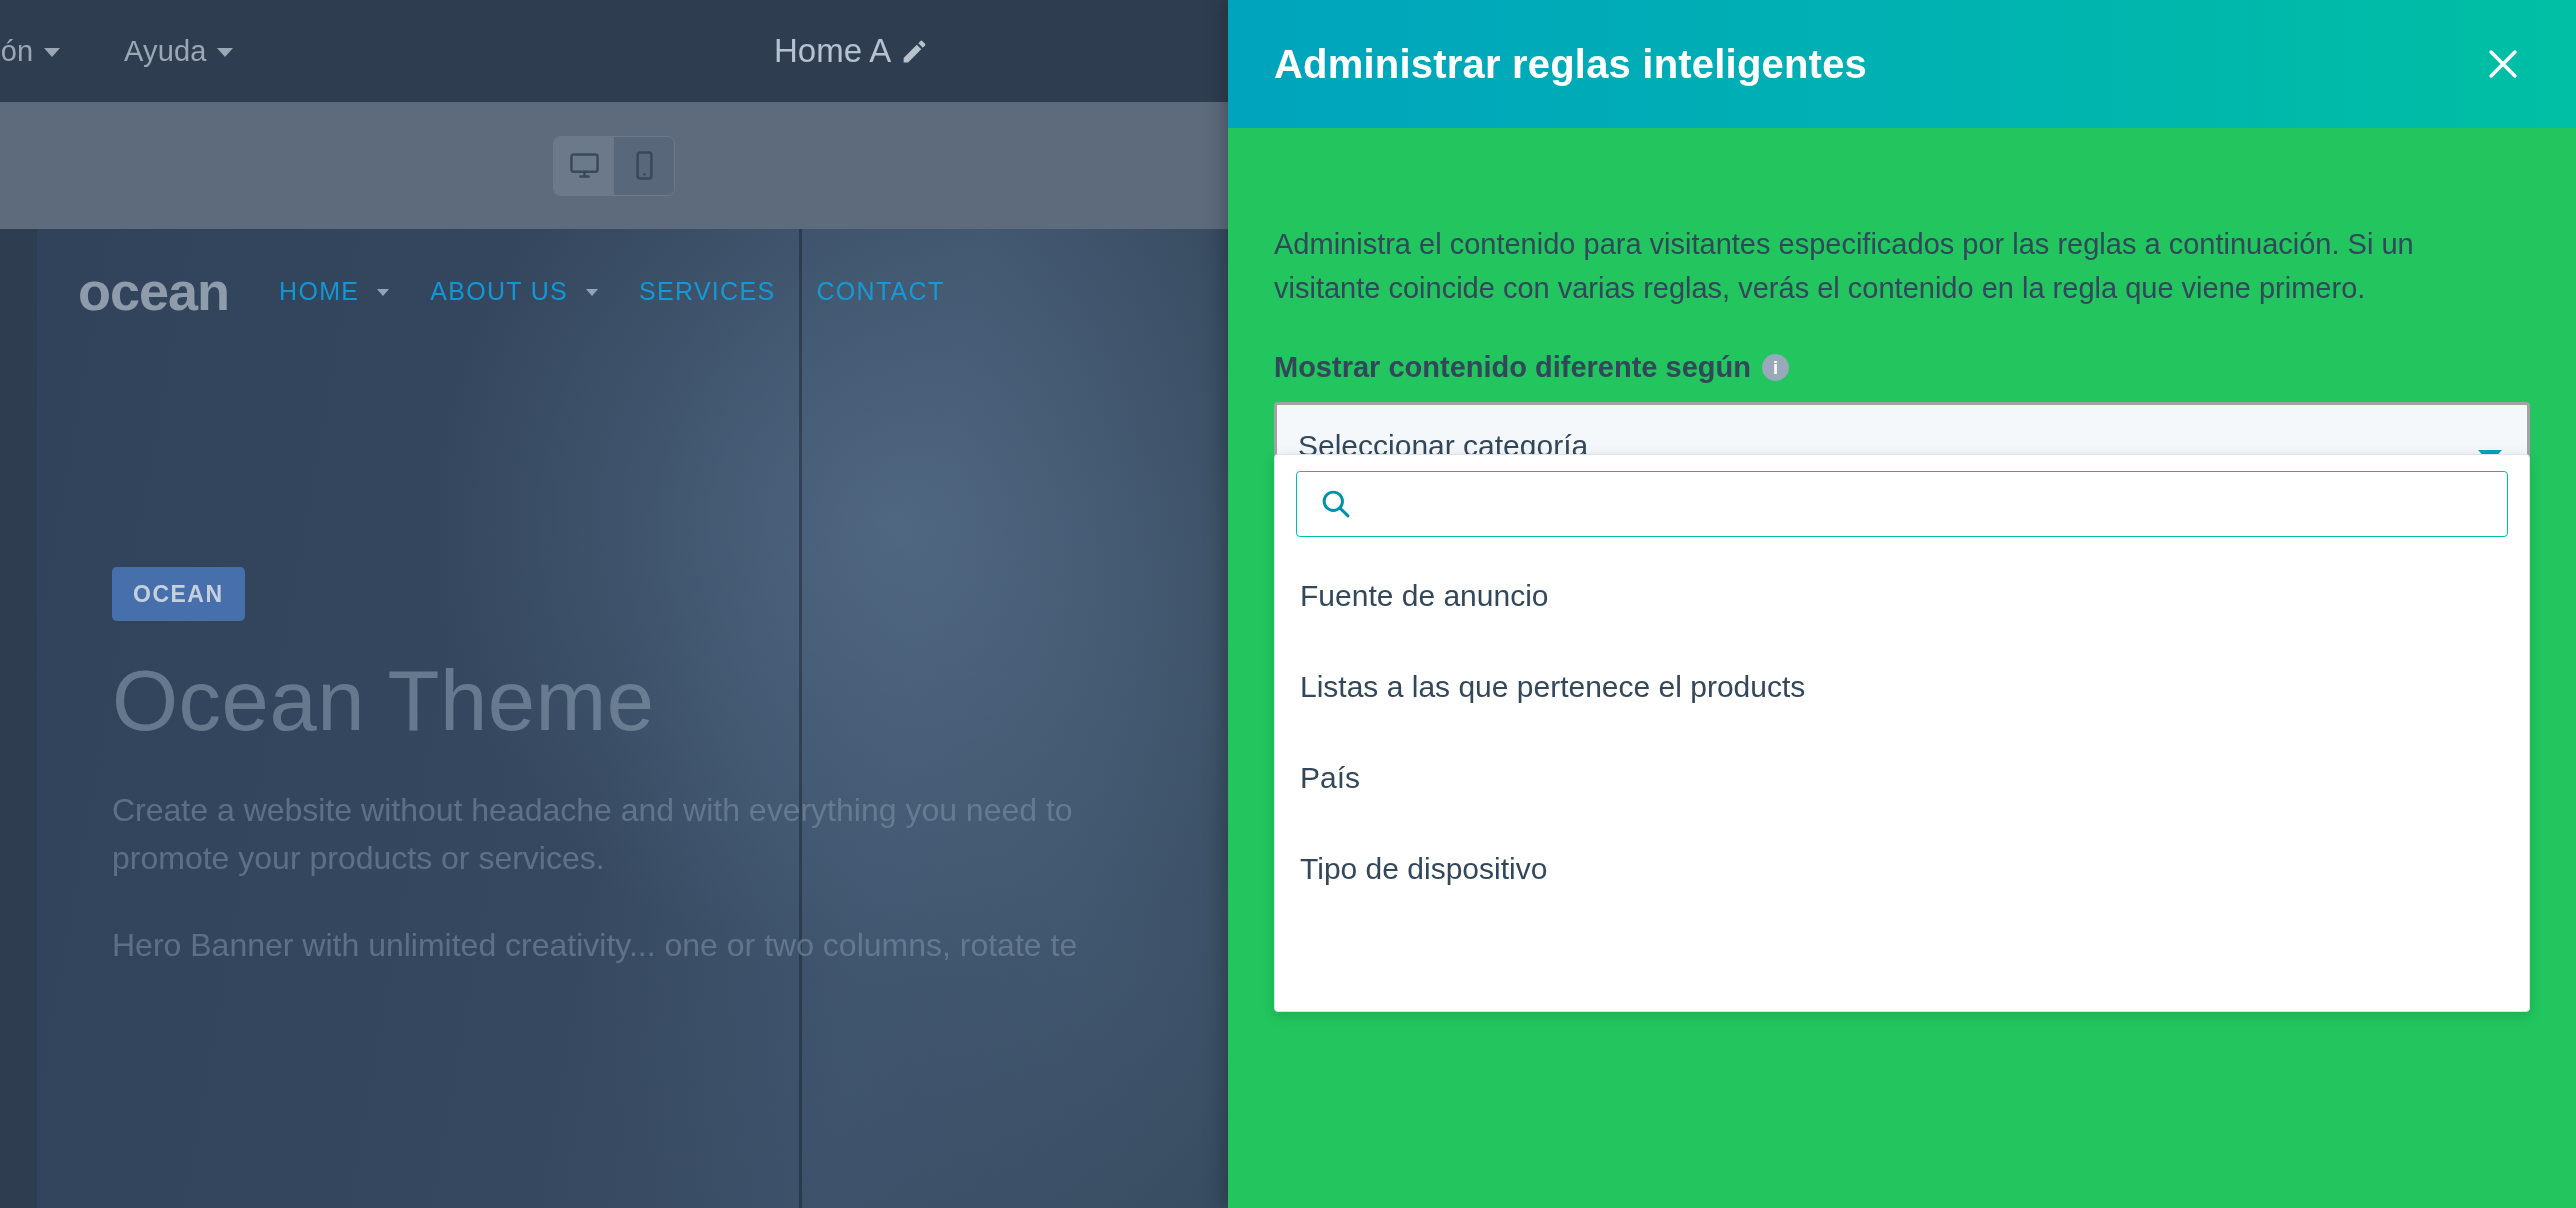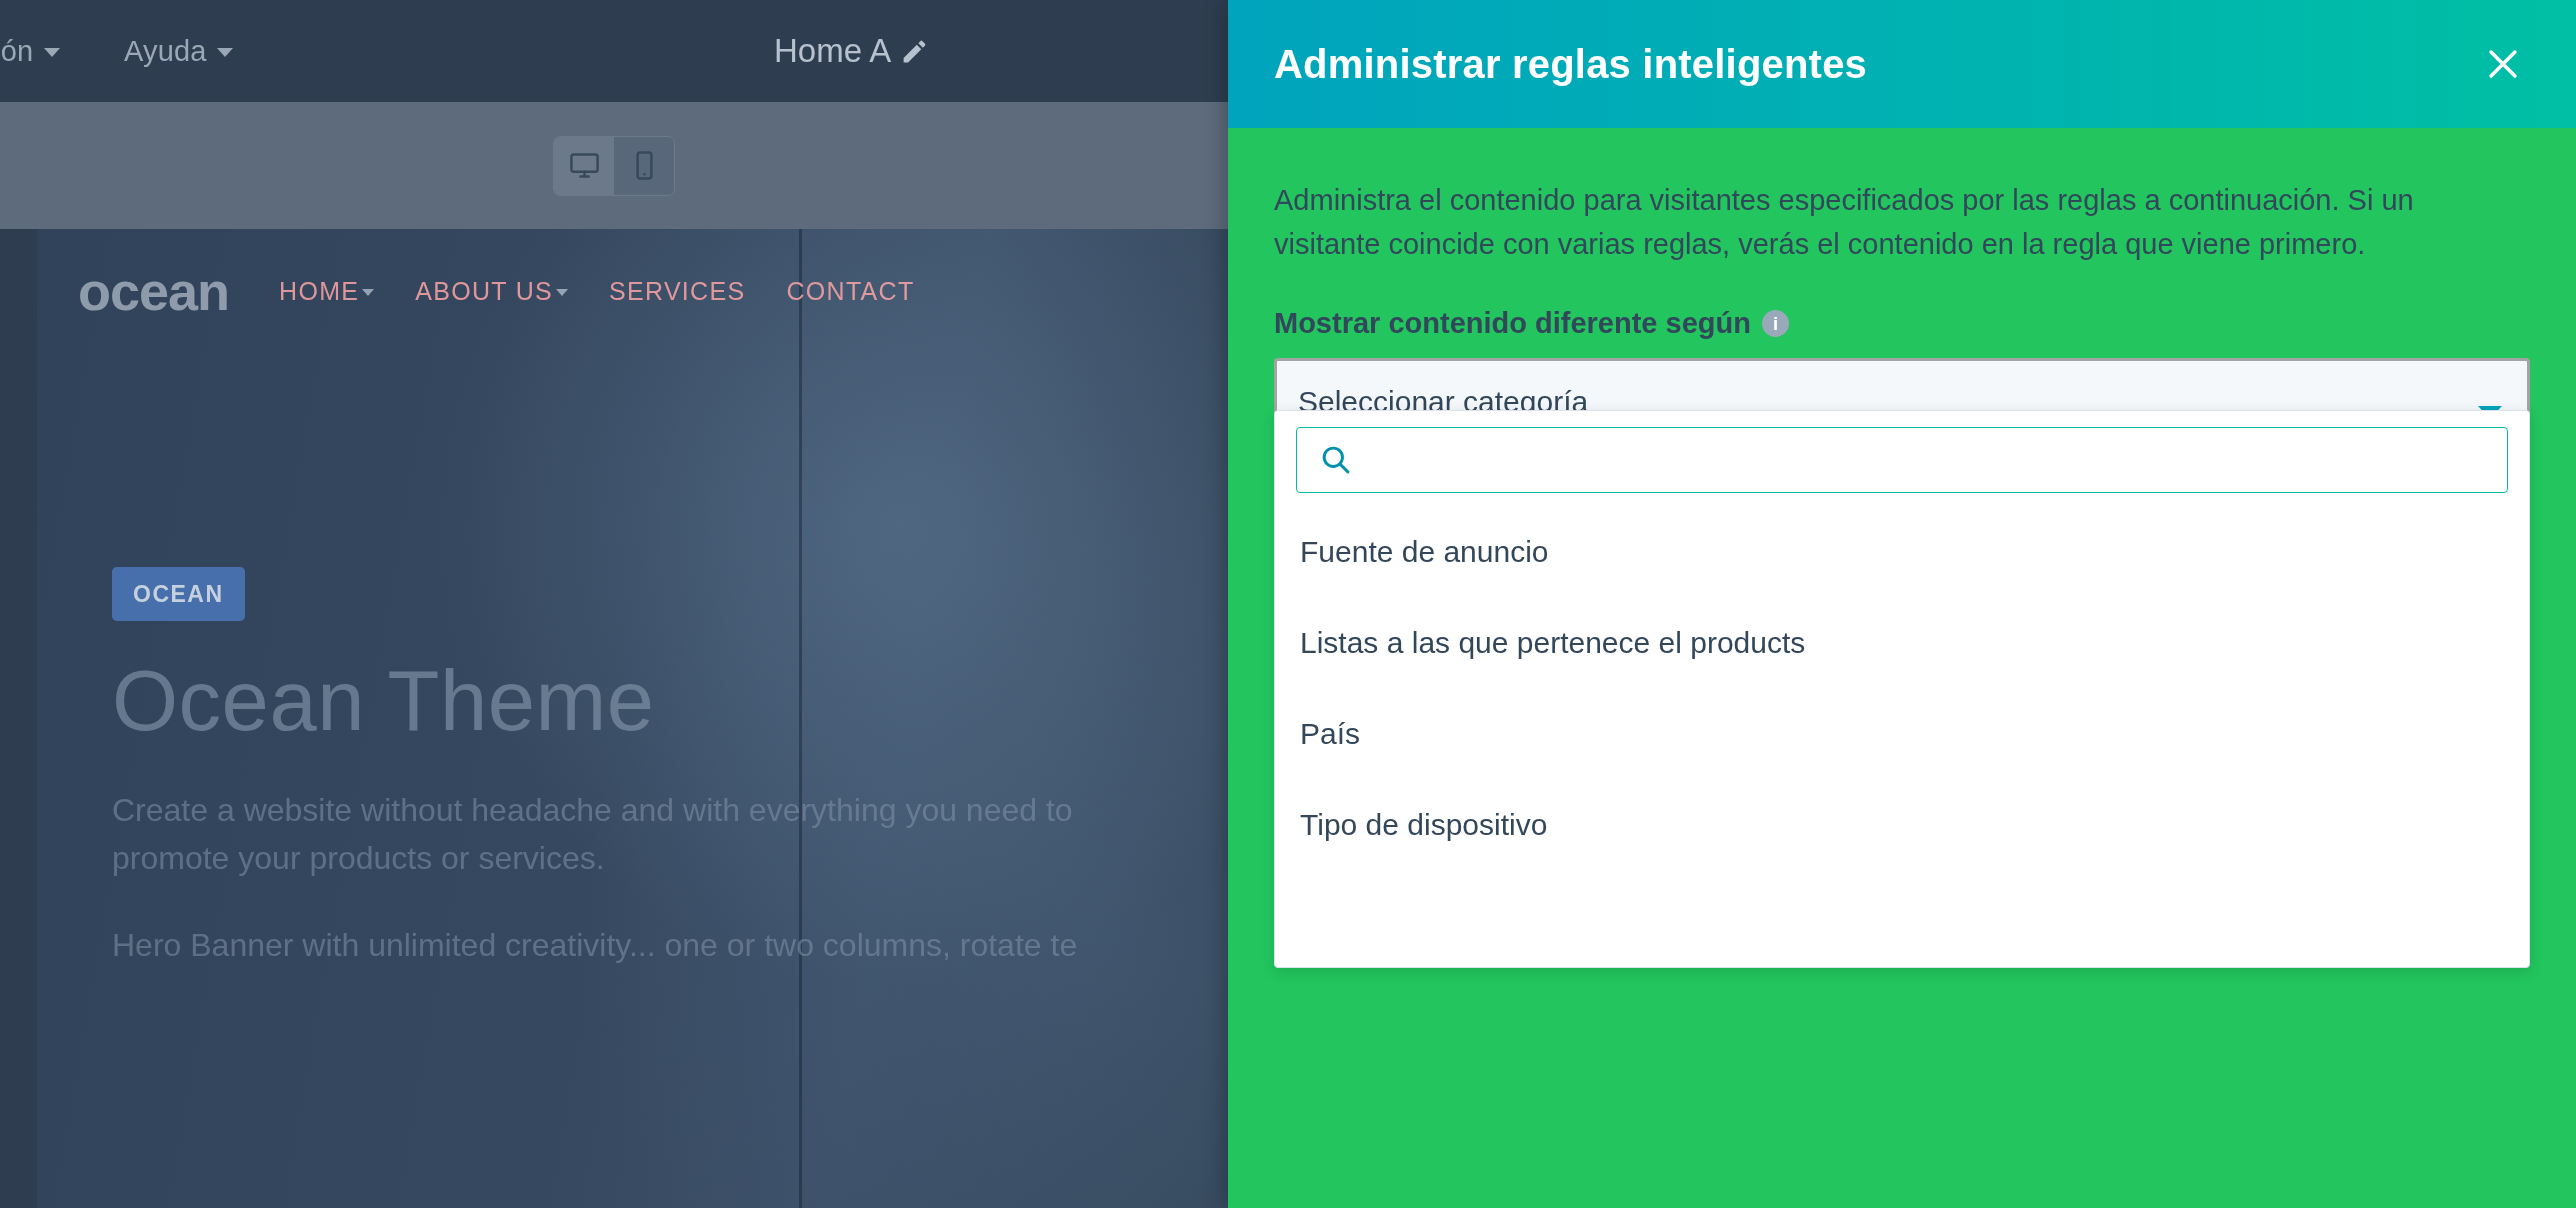--- a/index.html
+++ b/index.html
@@ -77,22 +77,22 @@
   #site-nav {
     position:absolute; left:41px; top:31px; right:0;
     display:flex; align-items:center; gap:0;
   }
   #site-logo {
     color:#AEB9C6; font-size:54px; font-weight:bold; letter-spacing:-1px;
     opacity:.75;
   }
   #site-links { display:flex; align-items:center; gap:41px; margin-left:50px; }
   .site-link {
-    color:#fca5a5; font-size:25px; letter-spacing:1.3px;
-    display:flex; align-items:center; gap:3px; white-space:nowrap; opacity:.85;
+    color:#0ea5e9; font-size:25px; letter-spacing:1.3px;
+    display:flex; align-items:center; gap:18px; white-space:nowrap; opacity:.85;
   }
   .caret-sm {
     width:0;height:0;border-left:6.8px solid transparent;
     border-right:6.8px solid transparent;border-top:7.7px solid #A7B3C1;
     margin-top:2.9px;
   }
   #hero { position:absolute; left:75px; top:338px; right:39px; }
   #hero-badge {
     display:inline-block; background:#4A74B4; color:#D6E0EE;
     font-size:23px; font-weight:bold; letter-spacing:1.5px;
@@ -123,21 +123,21 @@
     padding:0 48px 0 46px;
   }
   #panel-title {
     color:#fff; font-size:40px; font-weight:bold; letter-spacing:0.2px;
   }
   #close-btn {
     width:50px; height:50px; display:flex; align-items:center; justify-content:center;
     cursor:pointer;
   }
 
-  #panel-body { position:relative; flex:1; padding:50px 46px 0 46px; }
+  #panel-body { position:relative; flex:1; padding:50px 46px 0 46px;margin-top:44px; }
   #panel-desc {
     color:#33475B; font-size:29px; line-height:1.52; max-width:1209px;
   }
   #field-label {
     margin-top:41px; display:flex; align-items:center; gap:11px;
     color:#33475B; font-size:29px; font-weight:bold;
   }
   #info-icon {
     width:27px;height:27px;border-radius:50%;background:#99A9BA;
     color:#fff;font-size:18.4px;font-weight:bold;

